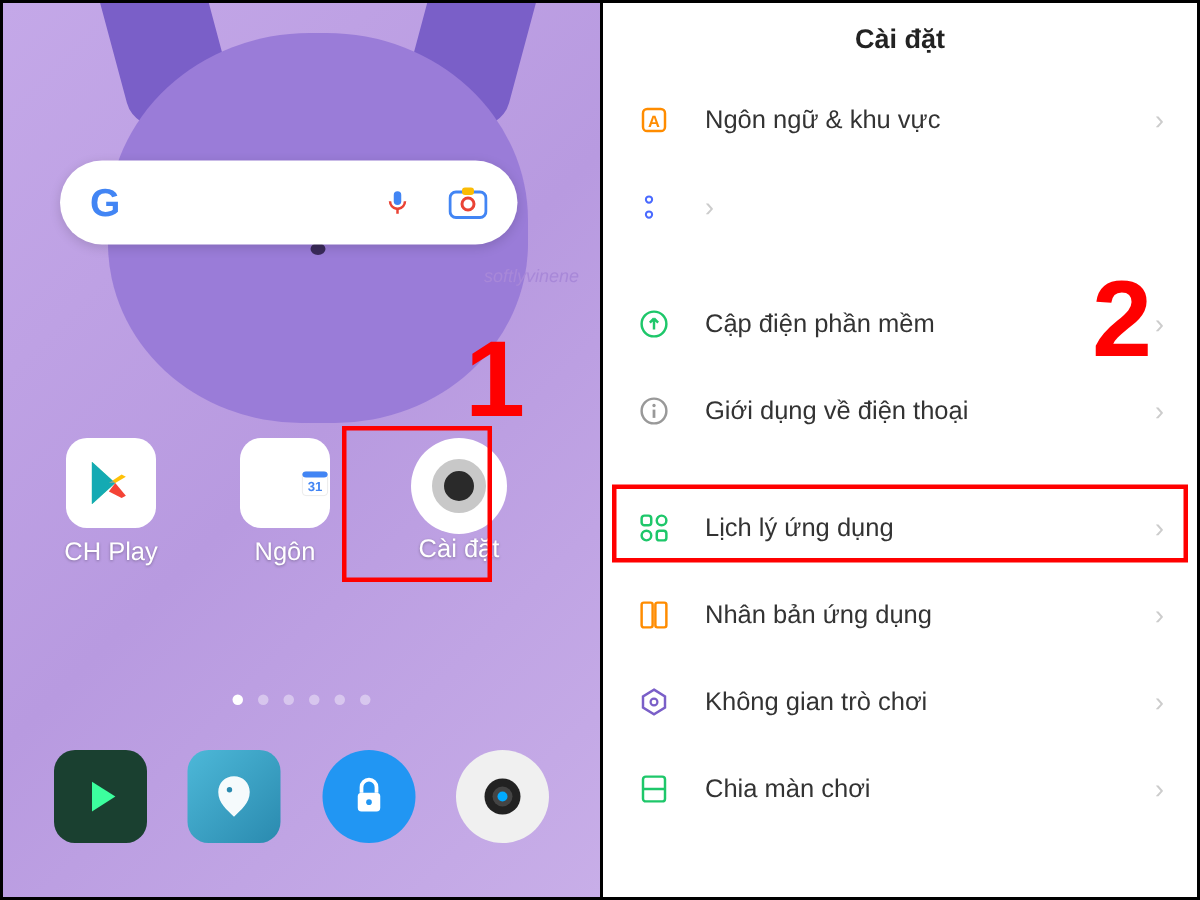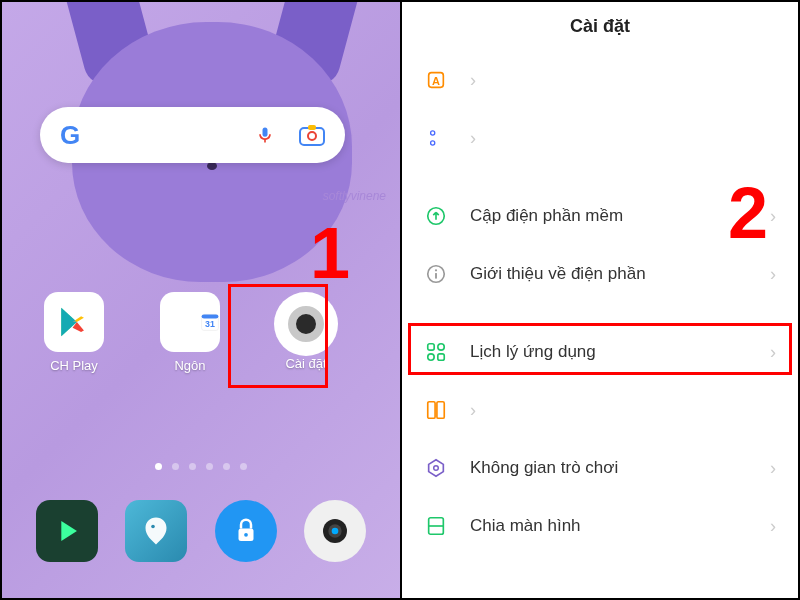--- a/index.html
+++ b/index.html
@@ -12,33 +12,33 @@
 
 .bunny { position: absolute; width: 340px; height: 340px; top: -60px; left: 40px; }
 .ear { position: absolute; width: 70px; height: 130px; background: #7a5fc8; border-radius: 50px 50px 30px 30px; }
 .ear.l { top: 10px; left: 30px; transform: rotate(-15deg); }
 .ear.r { top: 10px; right: 30px; transform: rotate(15deg); }
 .head { position: absolute; width: 280px; height: 260px; background: #9a7cd8; border-radius: 48% 48% 46% 46%; top: 80px; left: 30px; }
 .eye { position: absolute; width: 22px; height: 30px; background: #3a2a5a; border-radius: 50%; top: 100px; }
 .eye.l { left: 70px; }
 .eye.r { right: 70px; }
 .nose { position: absolute; width: 10px; height: 8px; background: #3a2a5a; border-radius: 50%; top: 140px; left: 135px; }
-.watermark { position: absolute; right: 14px; top: 175px; color: #a888d8; font-size: 12px; font-style: italic; margin-top: 12px; }
+.watermark { position: absolute; right: 14px; top: 175px; color: #a888d8; font-size: 12px; font-style: italic; }
 
 .searchbar { position: absolute; top: 105px; left: 38px; width: 305px; height: 56px; background: #fff; border-radius: 30px; display: flex; align-items: center; padding: 0 20px; box-shadow: 0 2px 8px rgba(0,0,0,0.15); }
 .g-logo { font-size: 26px; font-weight: bold; }
 .g-logo .b { color: #4285F4; }
 .mic { width: 20px; height: 24px; margin-left: auto; margin-right: 24px; }
 .camera { width: 26px; height: 22px; }
 
 .apps-row { position: absolute; display: flex; gap: 40px; }
 .row1 { top: 290px; left: 34px; }
 .app { display: flex; flex-direction: column; align-items: center; width: 76px; }
 .app-icon { width: 60px; height: 60px; border-radius: 14px; display: flex; align-items: center; justify-content: center; font-size: 28px; margin-bottom: 6px; }
-.app-label { color: #fff; font-size: 13px; text-shadow: 0 1px 2px rgba(0,0,0,0.3); }
+.app-label { color: #fff; font-size: 17px; text-shadow: 0 1px 2px rgba(0,0,0,0.3); }
 .play { background: #fff; }
 .calendar { background: #fff; position: relative; padding-left: 40px; }
 .settings-icon { width: 64px; height: 64px; border-radius: 50%; background: #fff; display: flex; align-items: center; justify-content: center; }
 .gear-center { width: 36px; height: 36px; background: #2a2a2a; border-radius: 50%; border: 8px solid #c8c8c8; }
 
 .highlight-box { position: absolute; border: 3px solid #f00; }
 .hb1 { top: 282px; left: 226px; width: 100px; height: 104px; }
 .step-num { position: absolute; color: #f00; font-size: 72px; font-weight: bold; font-family: Arial; }
 .n1 { top: 210px; right: 50px; }
 
@@ -175,20 +175,21 @@
   <div class="panel right">
     <div class="settings-header">Cài đặt</div>
     <div class="settings-list">
       <div class="settings-item">
         <div class="item-icon">
             <svg width="22" height="22" viewBox="0 0 24 24">
               <rect x="4" y="4" width="16" height="16" rx="3" fill="none" stroke="#ff8c00" stroke-width="1.8"></rect>
               <text x="12" y="17" font-size="12" text-anchor="middle" fill="#ff8c00" font-weight="bold">A</text>
             </svg>
           </div>
+        <div class="item-label">Ngôn ngữ &amp; khu vực</div>
         <div class="chevron">›</div>
       </div>
       <div class="settings-item gap-after">
         <div class="item-icon">
             <svg width="20" height="22" viewBox="0 0 24 24">
               <circle cx="8" cy="6" r="2.5" fill="none" stroke="#4a6aff" stroke-width="1.6"></circle>
               <circle cx="8" cy="18" r="2.5" fill="none" stroke="#4a6aff" stroke-width="1.6"></circle>
             </svg>
           </div>
         <div class="chevron">›</div>
@@ -204,21 +205,21 @@
         <div class="chevron">›</div>
       </div>
       <div class="settings-item gap-after">
         <div class="item-icon">
             <svg width="22" height="22" viewBox="0 0 24 24">
               <circle cx="12" cy="12" r="9" fill="none" stroke="#999" stroke-width="1.8"></circle>
               <circle cx="12" cy="8" r="1.2" fill="#999"></circle>
               <rect x="11" y="11" width="2" height="6" fill="#999"></rect>
             </svg>
           </div>
-        <div class="item-label">Giới thiệu về điện phần</div>
+        <div class="item-label">Giới dụng về điện thoại</div>
         <div class="chevron">›</div>
       </div>
       <div class="item-wrap">
         <div class="settings-item">
           <div class="item-icon">
               <svg width="22" height="22" viewBox="0 0 24 24">
                 <rect x="3" y="3" width="7" height="7" rx="2" fill="none" stroke="#1ec76a" stroke-width="1.8"></rect>
                 <rect x="14" y="3" width="7" height="7" rx="3.5" fill="none" stroke="#1ec76a" stroke-width="1.8"></rect>
                 <rect x="3" y="14" width="7" height="7" rx="3.5" fill="none" stroke="#1ec76a" stroke-width="1.8"></rect>
                 <rect x="14" y="14" width="7" height="7" rx="2" fill="none" stroke="#1ec76a" stroke-width="1.8"></rect>
@@ -229,38 +230,39 @@
         </div>
         <div class="highlight-box hb2"></div>
       </div>
       <div class="settings-item">
         <div class="item-icon">
             <svg width="22" height="22" viewBox="0 0 24 24">
               <rect x="3" y="3" width="8" height="18" rx="1.5" fill="none" stroke="#ff8c00" stroke-width="1.8"></rect>
               <rect x="13" y="3" width="8" height="18" rx="1.5" fill="none" stroke="#ff8c00" stroke-width="1.8"></rect>
             </svg>
           </div>
+        <div class="item-label">Nhân bản ứng dụng</div>
         <div class="chevron">›</div>
       </div>
       <div class="settings-item">
         <div class="item-icon">
             <svg width="22" height="22" viewBox="0 0 24 24">
               <path d="M12 3l8 5v8l-8 5-8-5V8z" fill="none" stroke="#7a5fc8" stroke-width="1.8"></path>
               <circle cx="12" cy="12" r="2.5" fill="none" stroke="#7a5fc8" stroke-width="1.6"></circle>
             </svg>
           </div>
         <div class="item-label">Không gian trò chơi</div>
         <div class="chevron">›</div>
       </div>
       <div class="settings-item">
         <div class="item-icon">
             <svg width="22" height="22" viewBox="0 0 24 24">
               <rect x="4" y="3" width="16" height="18" rx="2" fill="none" stroke="#1ec76a" stroke-width="1.8"></rect>
               <line x1="4" y1="12" x2="20" y2="12" stroke="#1ec76a" stroke-width="1.8"></line>
             </svg>
           </div>
-        <div class="item-label">Chia màn hình</div>
+        <div class="item-label">Chia màn chơi</div>
         <div class="chevron">›</div>
       </div>
     </div>
     <div class="step-num n2">2</div>
   </div>
 </div>
 
 </body></html>

